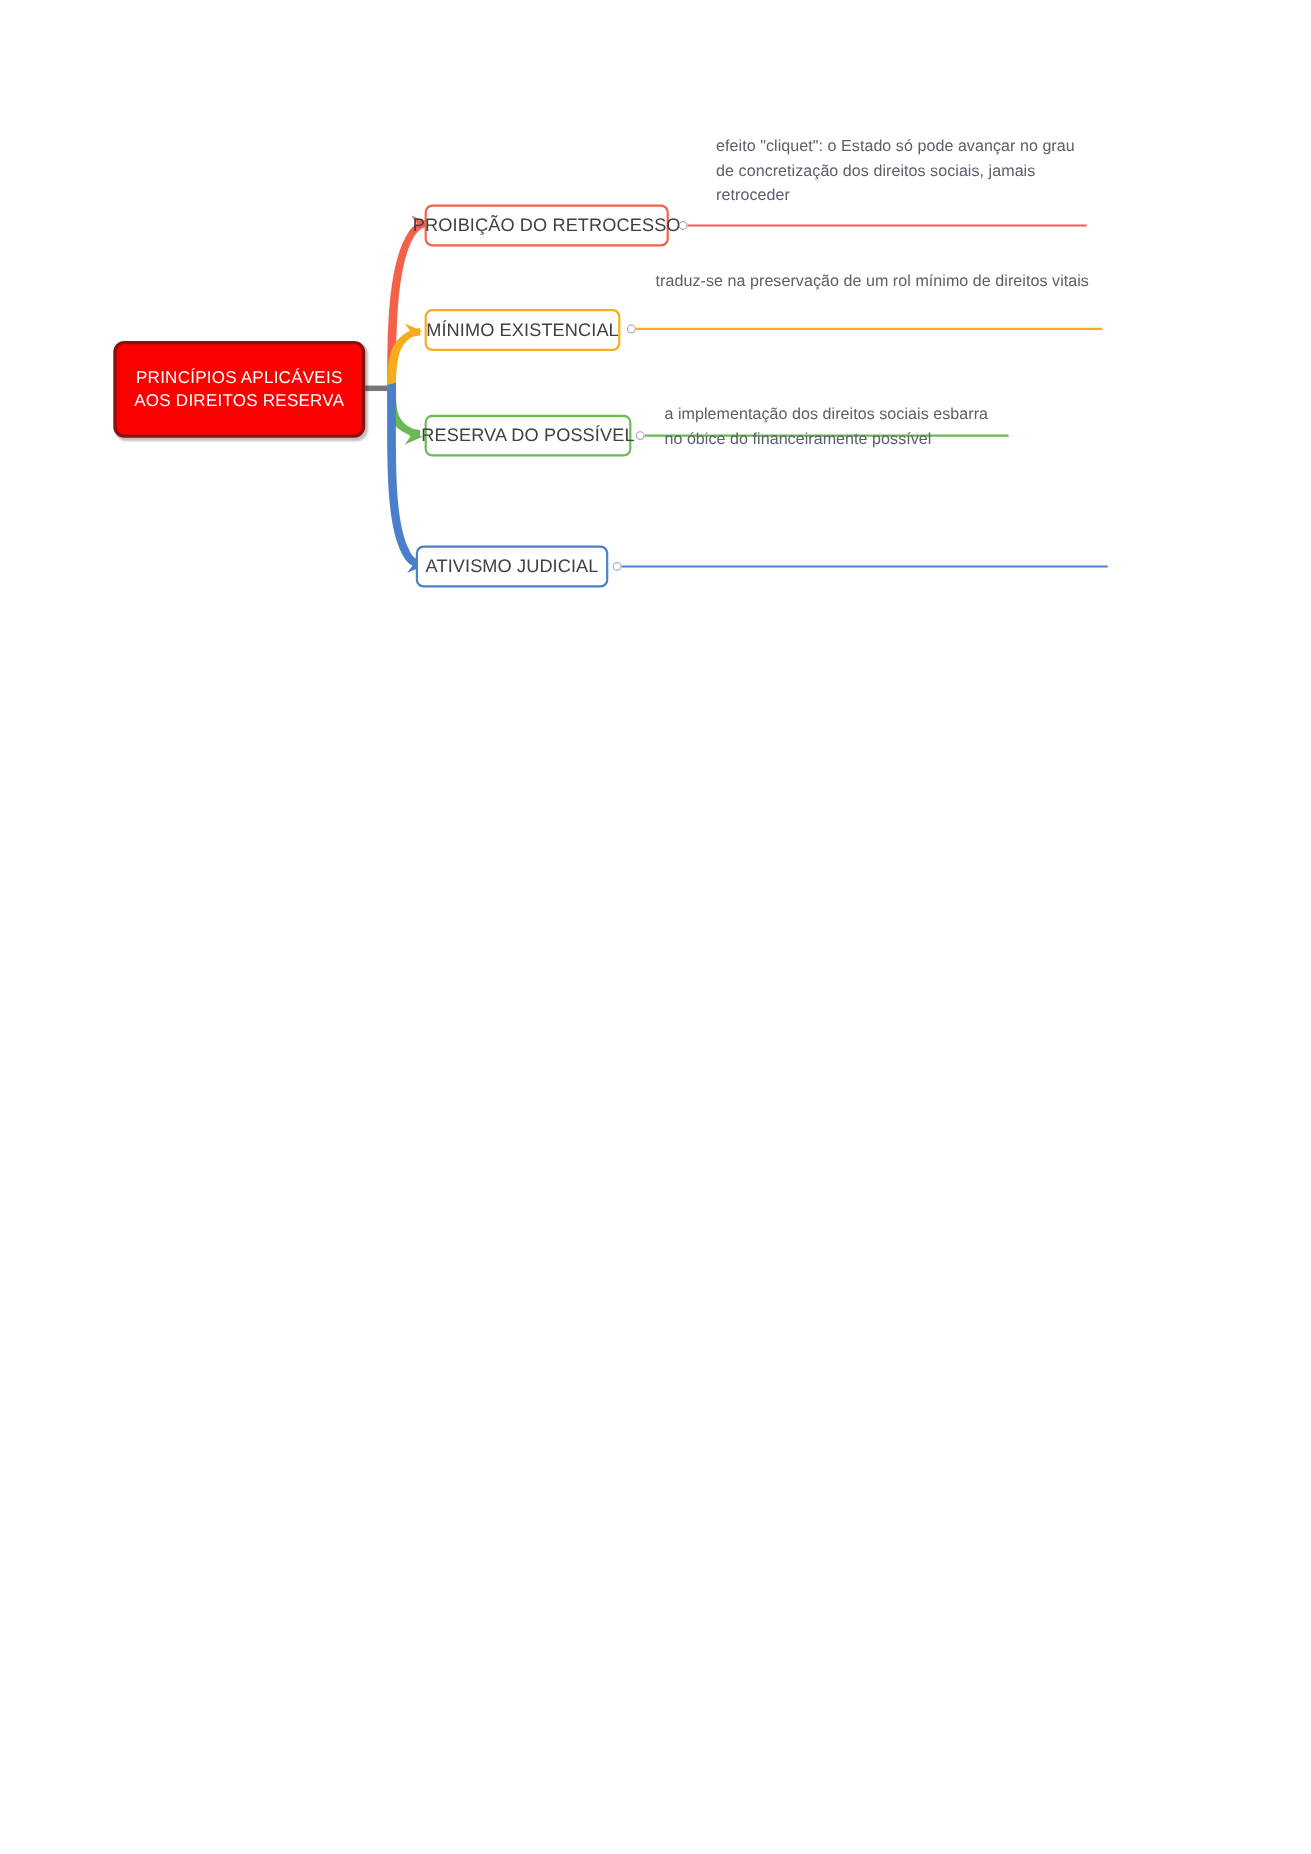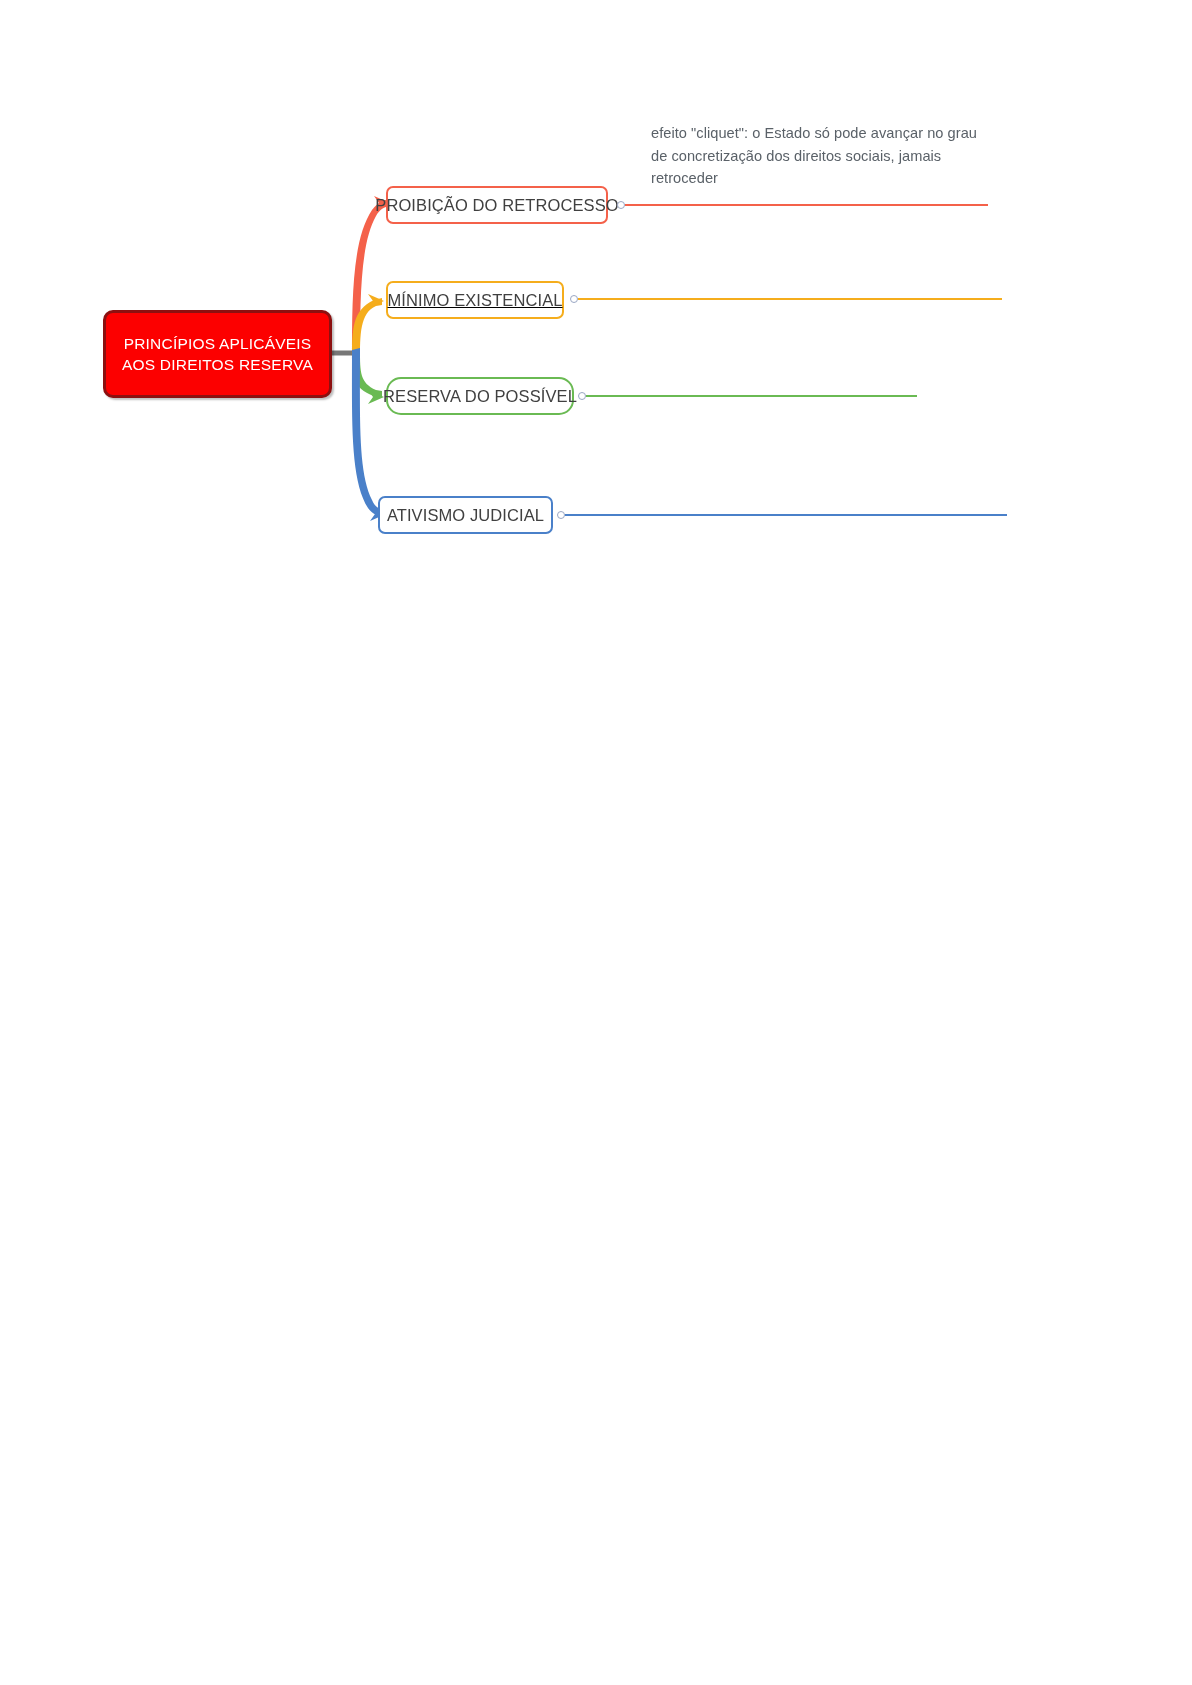--- a/index.html
+++ b/index.html
@@ -70,22 +70,22 @@
   }
   .topic-label {
     color: #404040;
     font-size: 16.5px;
     line-height: 20px;
     white-space: nowrap;
     letter-spacing: 0.1px;
   }
 
   .topic-1 { left: 386px; top: 186px; width: 222px; border-color: #f4614a; }
-  .topic-2 { left: 386px; top: 281px; width: 178px; border-color: #f5ad1c; text-decoration: underline; }
-  .topic-3 { left: 386px; top: 377px; width: 188px; border-color: #6aba53; border-radius: 15px; }
+  .topic-2 { left: 386px; top: 281px; width: 178px; border-color: #f5ad1c; }
+  .topic-3 { left: 386px; top: 377px; width: 188px; border-color: #6aba53; }
   .topic-4 { left: 378px; top: 496px; width: 175px; border-color: #4a80c9; }
 
   
   .note {
     position: absolute;
     color: #5a6168;
     font-size: 14.6px;
     line-height: 22.5px;
     letter-spacing: 0.05px;
   }
@@ -172,25 +172,30 @@
     <div class="note-line">efeito "cliquet": o Estado só pode avançar no grau</div>
     <div class="note-line">de concretização dos direitos sociais, jamais</div>
     <div class="note-line">retroceder</div>
   </div>
 
   <div class="topic topic-2">
     <span class="topic-label">MÍNIMO EXISTENCIAL</span>
   </div>
   <div class="bullet bullet-2"></div>
   <div class="note note-2">
+    <div class="note-line">traduz-se na preservação de um rol mínimo de direitos vitais</div>
   </div>
 
   <div class="topic topic-3">
     <span class="topic-label">RESERVA DO POSSÍVEL</span>
   </div>
   <div class="bullet bullet-3"></div>
+  <div class="note note-3">
+    <div class="note-line">a implementação dos direitos sociais esbarra</div>
+    <div class="note-line">no óbice do financeiramente possível</div>
+  </div>
 
   <div class="topic topic-4">
     <span class="topic-label">ATIVISMO JUDICIAL</span>
   </div>
   <div class="bullet bullet-4"></div>
 
 </div>
 
 </body></html>

